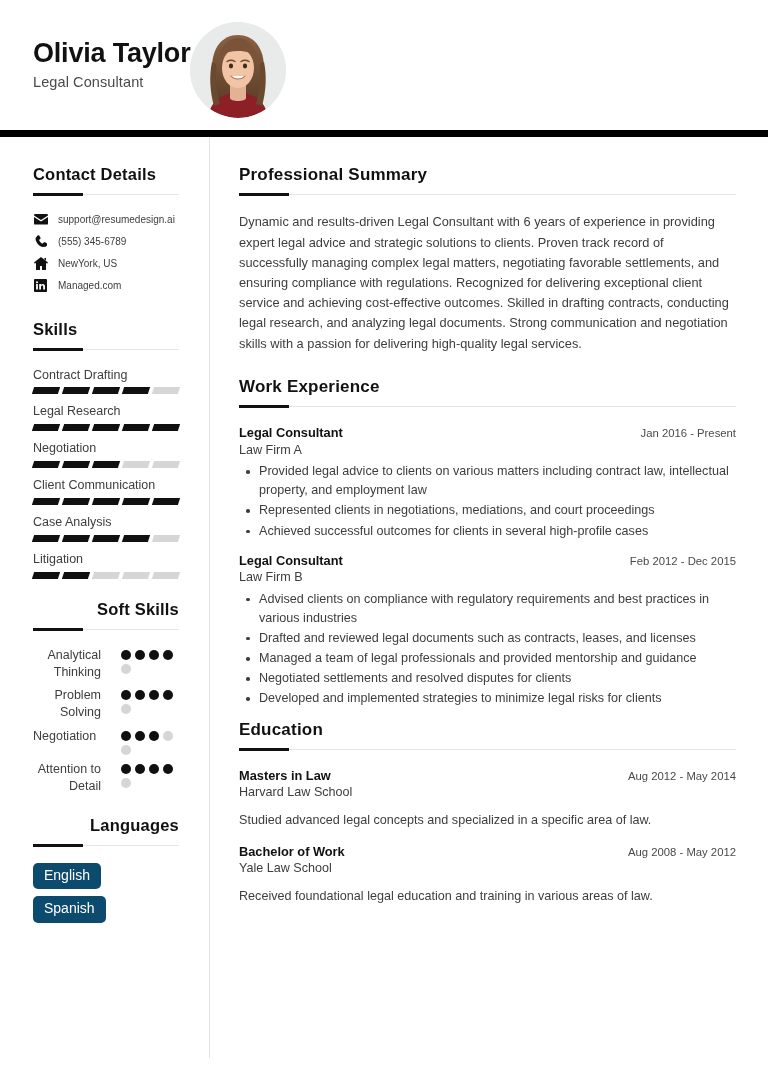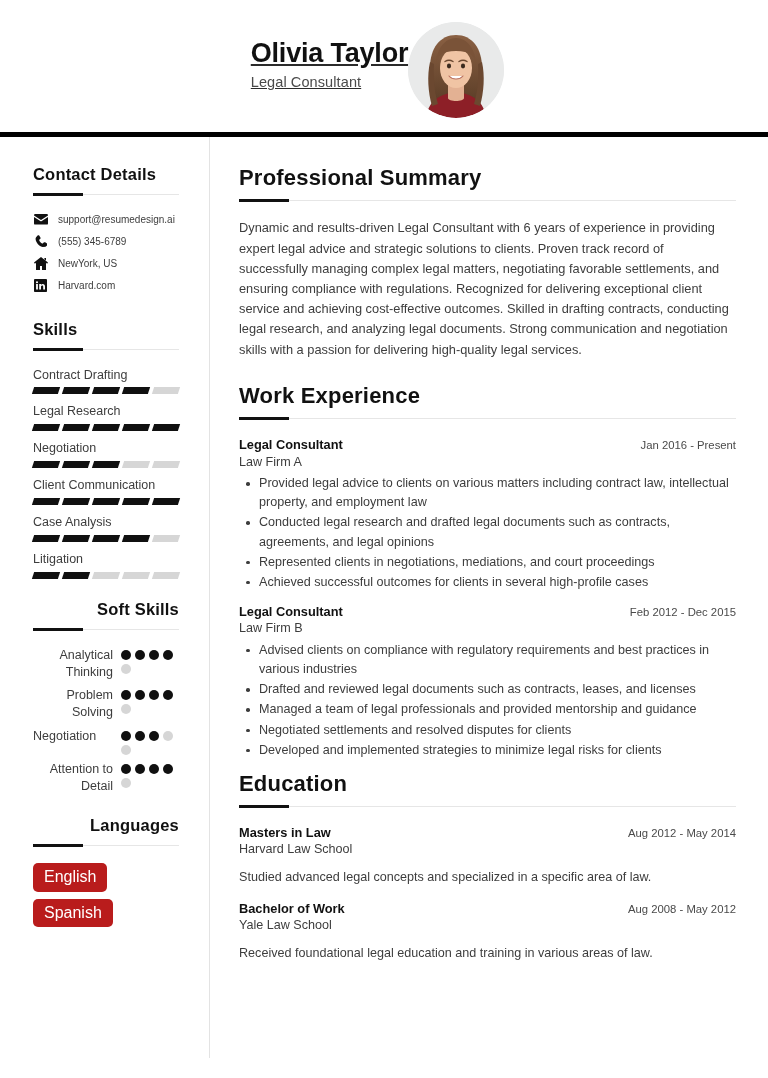--- a/index.html
+++ b/index.html
@@ -21,23 +21,22 @@
     overflow: hidden;
   }
 
   
   .header {
     position: relative;
     height: 137px;
     padding: 33px 38px 0 33px;
     display: flex;
     align-items: flex-start;
-    justify-content: center;
-    border-bottom: 5px solid #000000;
-    text-decoration: underline;
+    justify-content: flex-start;
+    border-bottom: 7px solid #000000;
   }
   .name-block { padding-top: 5px; }
   .full-name {
     font-size: 27px;
     font-weight: 700;
     letter-spacing: -0.2px;
     color: #111111;
     line-height: 1.15;
   }
   .job-title {
@@ -80,21 +79,21 @@
 
   
   .sec { margin-bottom: 4px; }
   .sec-title {
     font-size: 16.5px;
     font-weight: 700;
     color: #111111;
     letter-spacing: 0.2px;
     line-height: 1.2;
   }
-  .sec-title.right { font-size: 22px; }
+  .sec-title.right { font-size: 17px; }
   .sec-rule {
     position: relative;
     height: 1px;
     background: #e6e6e6;
     margin-top: 9px;
     margin-bottom: 17px;
   }
   .sec-rule::before {
     content: "";
     position: absolute;
@@ -145,21 +144,21 @@
     background: #d6d6d6;
     transform: skewX(-18deg);
   }
   .bar-seg.on { background: #101010; }
 
   
   .soft-item {
     display: flex;
     align-items: flex-start;
     justify-content: space-between;
-    gap: 8px;
+    gap: 20px;
     margin-bottom: 6px;
   }
   .soft-name {
     font-size: 12.5px;
     color: #3d3d3d;
     line-height: 1.38;
     max-width: 102px;
   }
   .dots {
     width: 58px;
@@ -174,23 +173,23 @@
     height: 10px;
     border-radius: 50%;
     background: #d6d6d6;
     flex: none;
   }
   .dot.on { background: #101010; }
 
   
   .lang-wrap { display: flex; flex-wrap: wrap; gap: 7px; }
   .lang-pill {
-    background: #b91c1c;
+    background: #0c4a6e;
     color: #ffffff;
-    font-size: 16px;
+    font-size: 14px;
     padding: 5px 11px 6px;
     border-radius: 5px;
     line-height: 1.1;
   }
 
   
   .summary-text {
     font-size: 12.8px;
     line-height: 1.58;
     color: #3d3d3d;
@@ -342,21 +341,21 @@
             <span>NewYork, US</span>
           </div>
 
           <div class="contact-row">
             <span class="cicon">
               <svg width="13" height="13" viewBox="0 0 13 13" fill="currentColor">
                 <path d="M1.1 0h10.8c.6 0 1.1.5 1.1 1.1v10.8c0 .6-.5 1.1-1.1 1.1H1.1C.5 13 0 12.5 0 11.9V1.1C0 .5.5 0 1.1 0z"></path>
                 <path fill="#ffffff" d="M2.1 5h1.8v5.6H2.1zM3 2.2a1.05 1.05 0 110 2.1 1.05 1.05 0 010-2.1zM5.2 5H7v.8c.3-.5.9-.9 1.8-.9 1.4 0 2.2.9 2.2 2.6v3.1H9.2V7.9c0-.8-.3-1.3-1-1.3-.6 0-1 .4-1.2.9v3.1H5.2z"></path>
               </svg>
             </span>
-            <span>Harvard.com</span>
+            <span>Managed.com</span>
           </div>
 
         </div>
       </div>
 
       <div class="sec">
         <div class="sec-title">Skills</div>
         <div class="sec-rule"></div>
         <div id="skills-list">
             <div class="skill-item">
@@ -493,21 +492,20 @@
         <div class="sec-rule"></div>
         <div id="exp-list">
             <div class="entry">
               <div class="entry-head">
                 <div class="entry-role">Legal Consultant</div>
                 <div class="entry-date">Jan 2016 - Present</div>
               </div>
               <div class="entry-org">Law Firm A</div>
               <ul class="bullets">
                 <li>Provided legal advice to clients on various matters including contract law, intellectual property, and employment law</li>
-                <li>Conducted legal research and drafted legal documents such as contracts, agreements, and legal opinions</li>
                 <li>Represented clients in negotiations, mediations, and court proceedings</li>
                 <li>Achieved successful outcomes for clients in several high-profile cases</li>
               </ul>
             </div>
             <div class="entry">
               <div class="entry-head">
                 <div class="entry-role">Legal Consultant</div>
                 <div class="entry-date">Feb 2012 - Dec 2015</div>
               </div>
               <div class="entry-org">Law Firm B</div>

